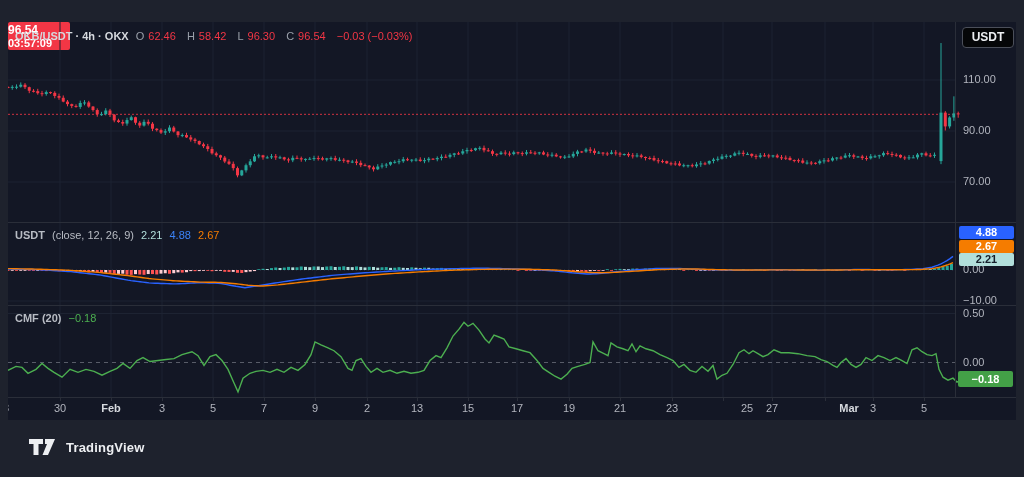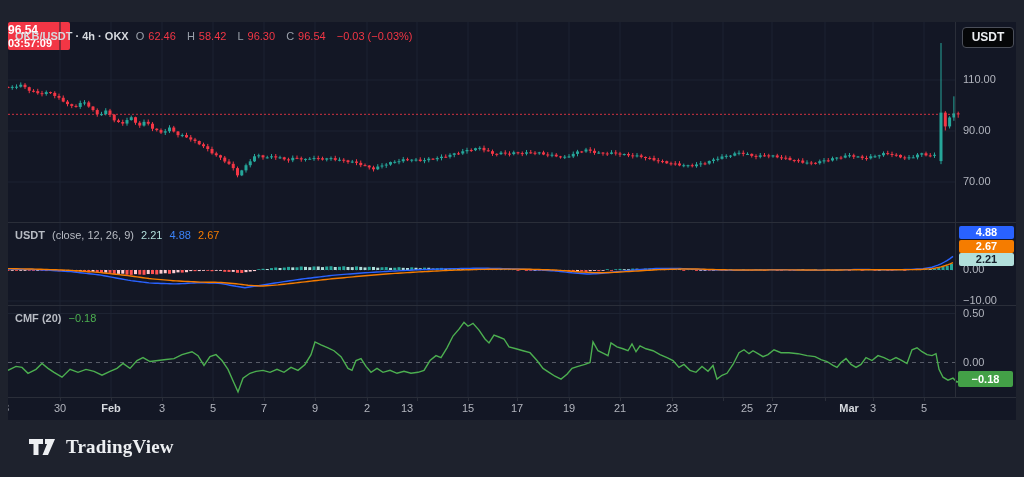--- a/index.html
+++ b/index.html
@@ -47,21 +47,21 @@
               background:#050608; border:1px solid #4b4f5a; border-radius:4px;
               color:#eceef1; font-size:12px; font-weight:bold; text-align:center; line-height:19px; }
 
   .time-label { position:absolute; top:5px; transform:translateX(-50%); font-size:11px;
                 color:#b2b5be; z-index:4; white-space:nowrap; }
   .time-label.major { color:#d6d9de; font-weight:bold; }
 
   .footer { position:absolute; left:0; top:420px; width:1024px; height:57px; background:#1e222d; }
   .logo-row { position:absolute; left:28px; top:16px; display:flex; align-items:center; }
   .logo-row svg { display:block; }
-  .brand-text { color:#edeff2; font-size:19px; font-weight:bold; margin-left:8px; letter-spacing:.2px;font-family:Liberation Serif, serif; }
+  .brand-text { color:#edeff2; font-size:13px; font-weight:bold; margin-left:8px; letter-spacing:.2px; }
 </style>
 </head>
 <body>
 
 <div class="page">
 
 
   <div class="chart-frame">
 
     <div class="panel panel-main">
@@ -851,21 +851,21 @@
         <div class="time-label" style="left: 154px;">3</div>
         <div style="position: absolute; left: 205px; top: 0px; width: 1px; height: 4px; background: rgb(42, 46, 57);"></div>
         <div class="time-label" style="left: 205px;">5</div>
         <div style="position: absolute; left: 256px; top: 0px; width: 1px; height: 4px; background: rgb(42, 46, 57);"></div>
         <div class="time-label" style="left: 256px;">7</div>
         <div style="position: absolute; left: 307px; top: 0px; width: 1px; height: 4px; background: rgb(42, 46, 57);"></div>
         <div class="time-label" style="left: 307px;">9</div>
         <div style="position: absolute; left: 359px; top: 0px; width: 1px; height: 4px; background: rgb(42, 46, 57);"></div>
         <div class="time-label" style="left: 359px;">2</div>
         <div style="position: absolute; left: 409px; top: 0px; width: 1px; height: 4px; background: rgb(42, 46, 57);"></div>
-        <div class="time-label" style="left: 399px;">13</div>
+        <div class="time-label" style="left: 409px;">13</div>
         <div style="position: absolute; left: 460px; top: 0px; width: 1px; height: 4px; background: rgb(42, 46, 57);"></div>
         <div class="time-label" style="left: 460px;">15</div>
         <div style="position: absolute; left: 509px; top: 0px; width: 1px; height: 4px; background: rgb(42, 46, 57);"></div>
         <div class="time-label" style="left: 509px;">17</div>
         <div style="position: absolute; left: 561px; top: 0px; width: 1px; height: 4px; background: rgb(42, 46, 57);"></div>
         <div class="time-label" style="left: 561px;">19</div>
         <div style="position: absolute; left: 612px; top: 0px; width: 1px; height: 4px; background: rgb(42, 46, 57);"></div>
         <div class="time-label" style="left: 612px;">21</div>
         <div style="position: absolute; left: 664px; top: 0px; width: 1px; height: 4px; background: rgb(42, 46, 57);"></div>
         <div class="time-label" style="left: 664px;">23</div>

